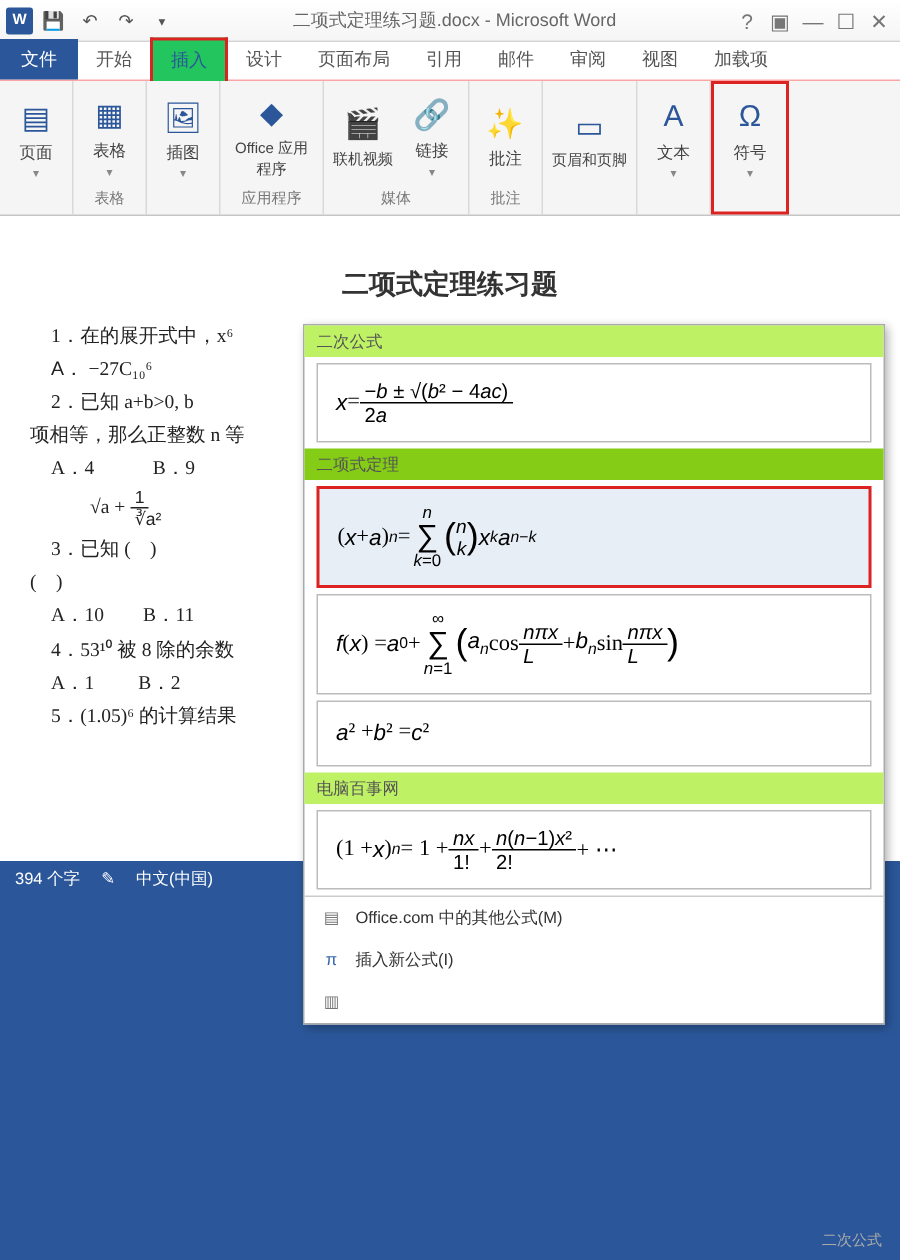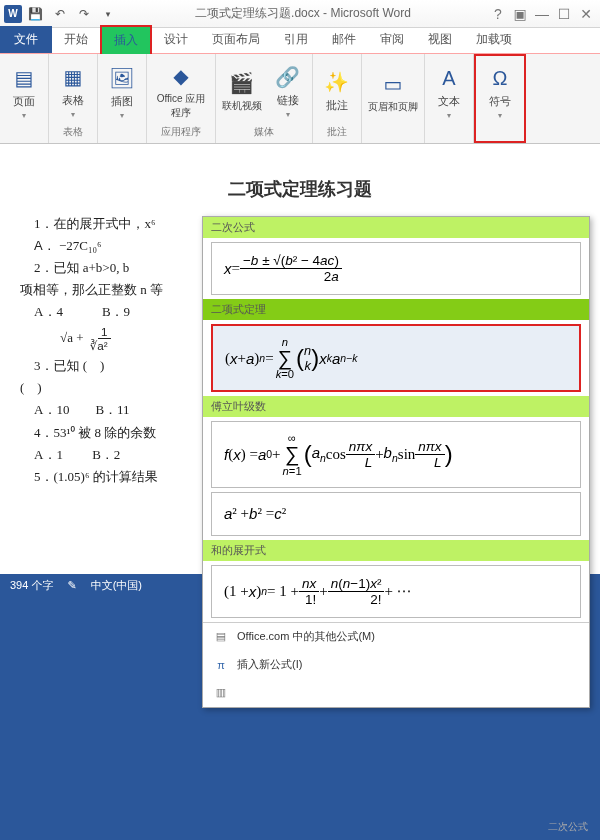--- a/index.html
+++ b/index.html
@@ -35,21 +35,21 @@
 .eq-toolbar .eqb.hl{border:2px solid #d22;padding:2px;color:#2b579a}
 .dropdown{position:absolute;right:10px;top:216px;width:388px;background:#fff;border:1px solid #aaa;box-shadow:2px 2px 6px rgba(0,0,0,.3);z-index:10}
 .dd-sec{padding:3px 8px;font-size:11px;color:#555;background:#bef264}
 .dd-formula{margin:4px 8px;border:1px solid #bbb;padding:10px 12px;font-family:"Cambria Math",serif;font-size:15px;color:#000;min-height:44px;display:flex;align-items:center}
 .dd-formula.sel{border:2px solid #d22;background:#e8eef6}
 .dd-footer{border-top:1px solid #ccc;margin-top:4px}
 .dd-fitem{display:flex;align-items:center;gap:8px;padding:6px 10px;font-size:11px;color:#333}
 .dd-fitem .fico{width:16px;height:16px;display:flex;align-items:center;justify-content:center;color:#777}
 .watermark{position:absolute;right:12px;bottom:6px;font-size:10px;color:#aaa;z-index:20}
 .tiny-eq{font-family:"Cambria Math",serif}
-.frac{display:inline-flex;flex-direction:column;align-items:flex-end;vertical-align:middle;font-size:.9em}
+.frac{display:inline-flex;flex-direction:column;align-items:flex-start;vertical-align:middle;font-size:.9em}
 .frac .n{border-bottom:1px solid currentColor;padding:0 3px}
 .frac .d{padding:0 3px}
 .sum{display:inline-flex;flex-direction:column;align-items:center;vertical-align:middle;font-size:.75em;margin:0 2px}
 .sum .sig{font-size:1.8em;line-height:1}
 .binom{display:inline-flex;flex-direction:column;align-items:center;vertical-align:middle;font-size:.85em}
 .paren{font-size:1.6em;vertical-align:middle}
 sup,sub{font-size:.7em}
 </style>
 </head>
 <body>
@@ -235,38 +235,37 @@
   <div class="dd-formula sel tiny-eq">
     (<i>x</i> + <i>a</i>)<sup><i>n</i></sup> = <span class="sum">
         <span><i>n</i></span>
         <span class="sig">∑</span>
         <span><i>k</i>=0</span>
       </span><span class="paren">(</span><span class="binom">
         <span><i>n</i></span>
         <span><i>k</i></span>
       </span><span class="paren">)</span> <i>x</i><sup><i>k</i></sup><i>a</i><sup><i>n</i>−<i>k</i></sup>
   </div>
-  <div class="dd-sec">傅立叶级数</div>
   <div class="dd-formula tiny-eq">
     <i>f</i>(<i>x</i>) = <i>a</i><sub>0</sub> + <span class="sum">
         <span>∞</span>
         <span class="sig">∑</span>
         <span><i>n</i>=1</span>
       </span><span class="paren">(</span><i>a<sub>n</sub></i> cos <span class="frac">
         <span class="n"><i>nπx</i></span>
         <span class="d"><i>L</i></span>
       </span> + <i>b<sub>n</sub></i> sin <span class="frac">
         <span class="n"><i>nπx</i></span>
         <span class="d"><i>L</i></span>
       </span><span class="paren">)</span>
   </div>
   <div class="dd-formula tiny-eq">
     <i>a</i>² + <i>b</i>² = <i>c</i>²
   </div>
-  <div class="dd-sec">和的展开式</div>
+  <div class="dd-sec">电脑百事网</div>
   <div class="dd-formula tiny-eq">
     (1 + <i>x</i>)<sup><i>n</i></sup> = 1 + <span class="frac">
         <span class="n"><i>nx</i></span>
         <span class="d">1!</span>
       </span> + <span class="frac">
         <span class="n"><i>n</i>(<i>n</i>−1)<i>x</i>²</span>
         <span class="d">2!</span>
       </span> + ⋯
   </div>
   <div class="dd-footer">

